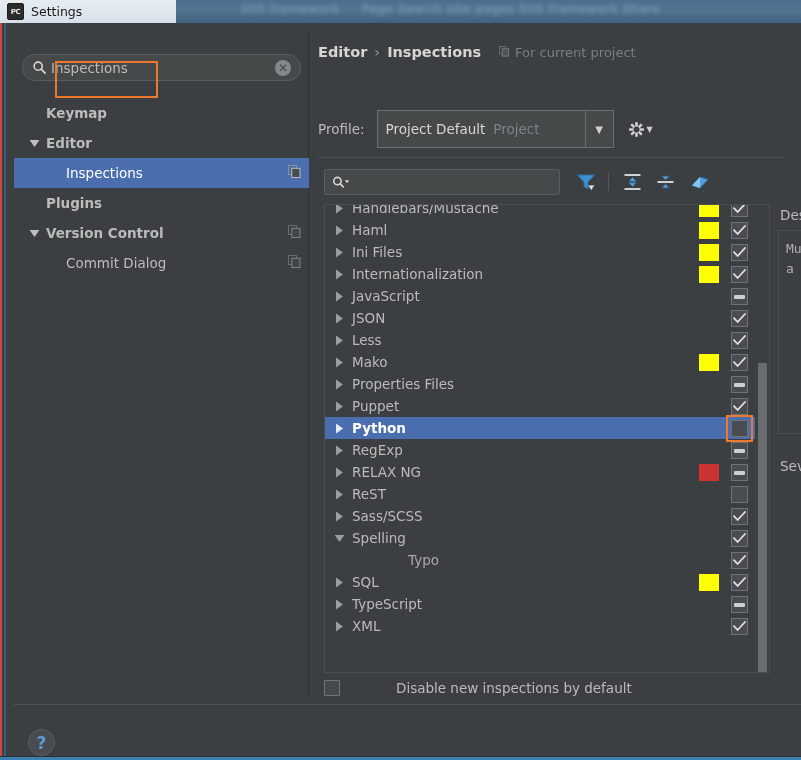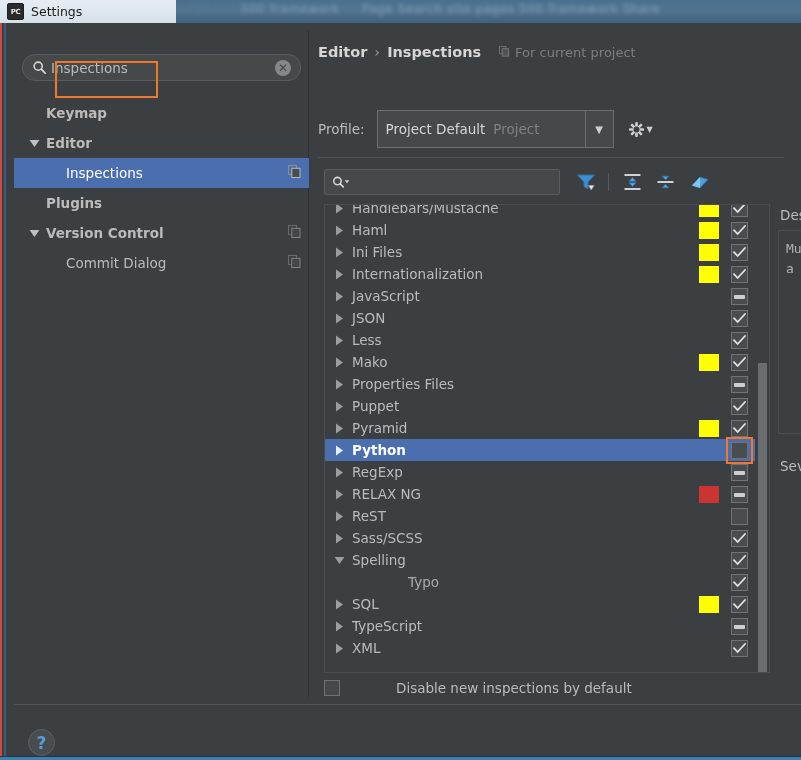--- a/index.html
+++ b/index.html
@@ -632,34 +632,20 @@
                   <path d="M1 0.6 L8 5.5 L1 10.4 Z" fill="#9a9e9f"></path>
                 </svg>
               </span>
               <span class="ilabel">Puppet</span>
               <span class="chk">
                 <svg class="tick" width="13" height="11" viewBox="0 0 13 11">
                   <path d="M1 5.2 L4.6 9 L12 1" fill="none" stroke="#e2e2e2" stroke-width="1.8" stroke-linecap="round" stroke-linejoin="round"></path>
                 </svg>
               </span>
             </div>
-            <div class="insp-row">
-              <span class="arrow">
-                <svg width="9" height="11" viewBox="0 0 9 11">
-                  <path d="M1 0.6 L8 5.5 L1 10.4 Z" fill="#9a9e9f"></path>
-                </svg>
-              </span>
-              <span class="ilabel">Pyramid</span>
-              <span class="sev-swatch" style="background: rgb(255, 255, 0);"></span>
-              <span class="chk">
-                <svg class="tick" width="13" height="11" viewBox="0 0 13 11">
-                  <path d="M1 5.2 L4.6 9 L12 1" fill="none" stroke="#e2e2e2" stroke-width="1.8" stroke-linecap="round" stroke-linejoin="round"></path>
-                </svg>
-              </span>
-            </div>
             <div class="insp-row selected">
               <span class="arrow">
                 <svg width="9" height="11" viewBox="0 0 9 11">
                   <path d="M1 0.6 L8 5.5 L1 10.4 Z" fill="#e6eefc"></path>
                 </svg>
               </span>
               <span class="ilabel">Python</span>
               <span class="chk"></span>
               <span class="chk-focus"></span>
             </div>

